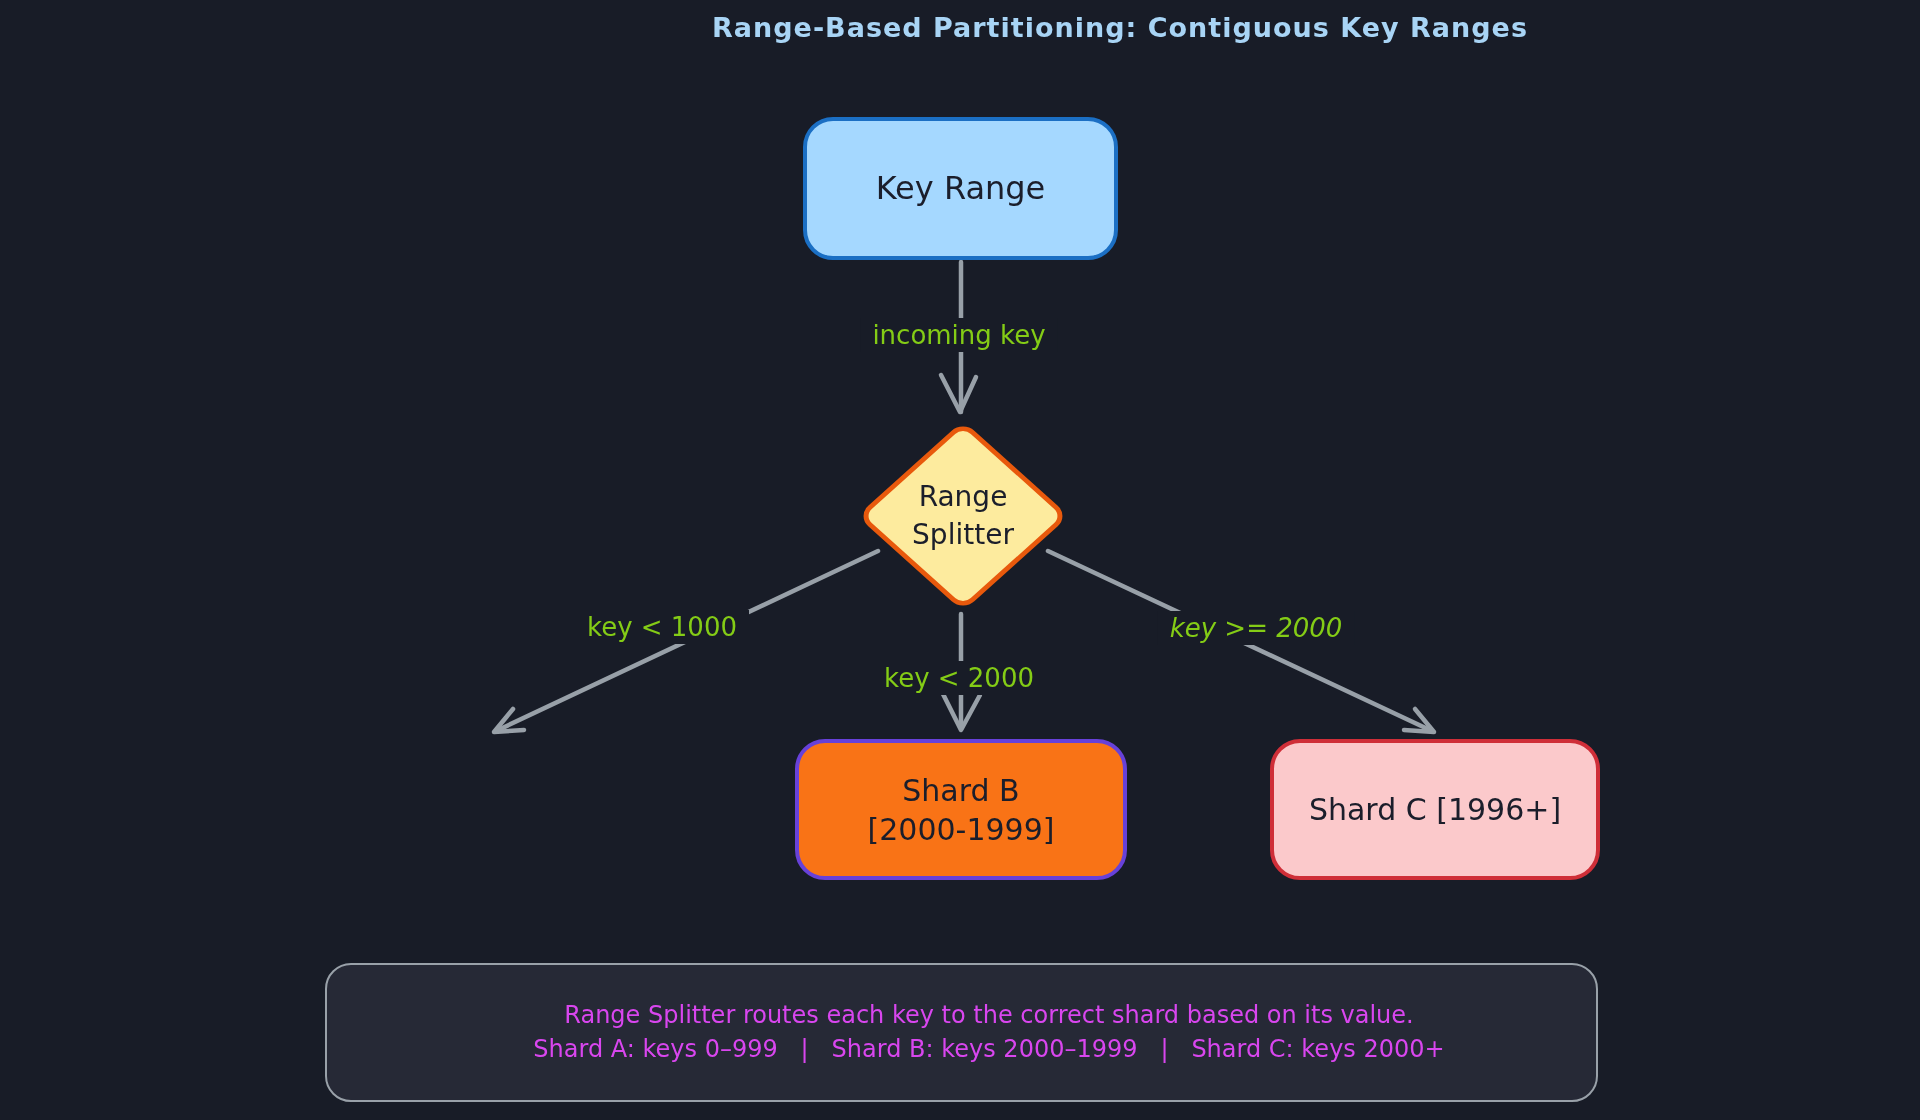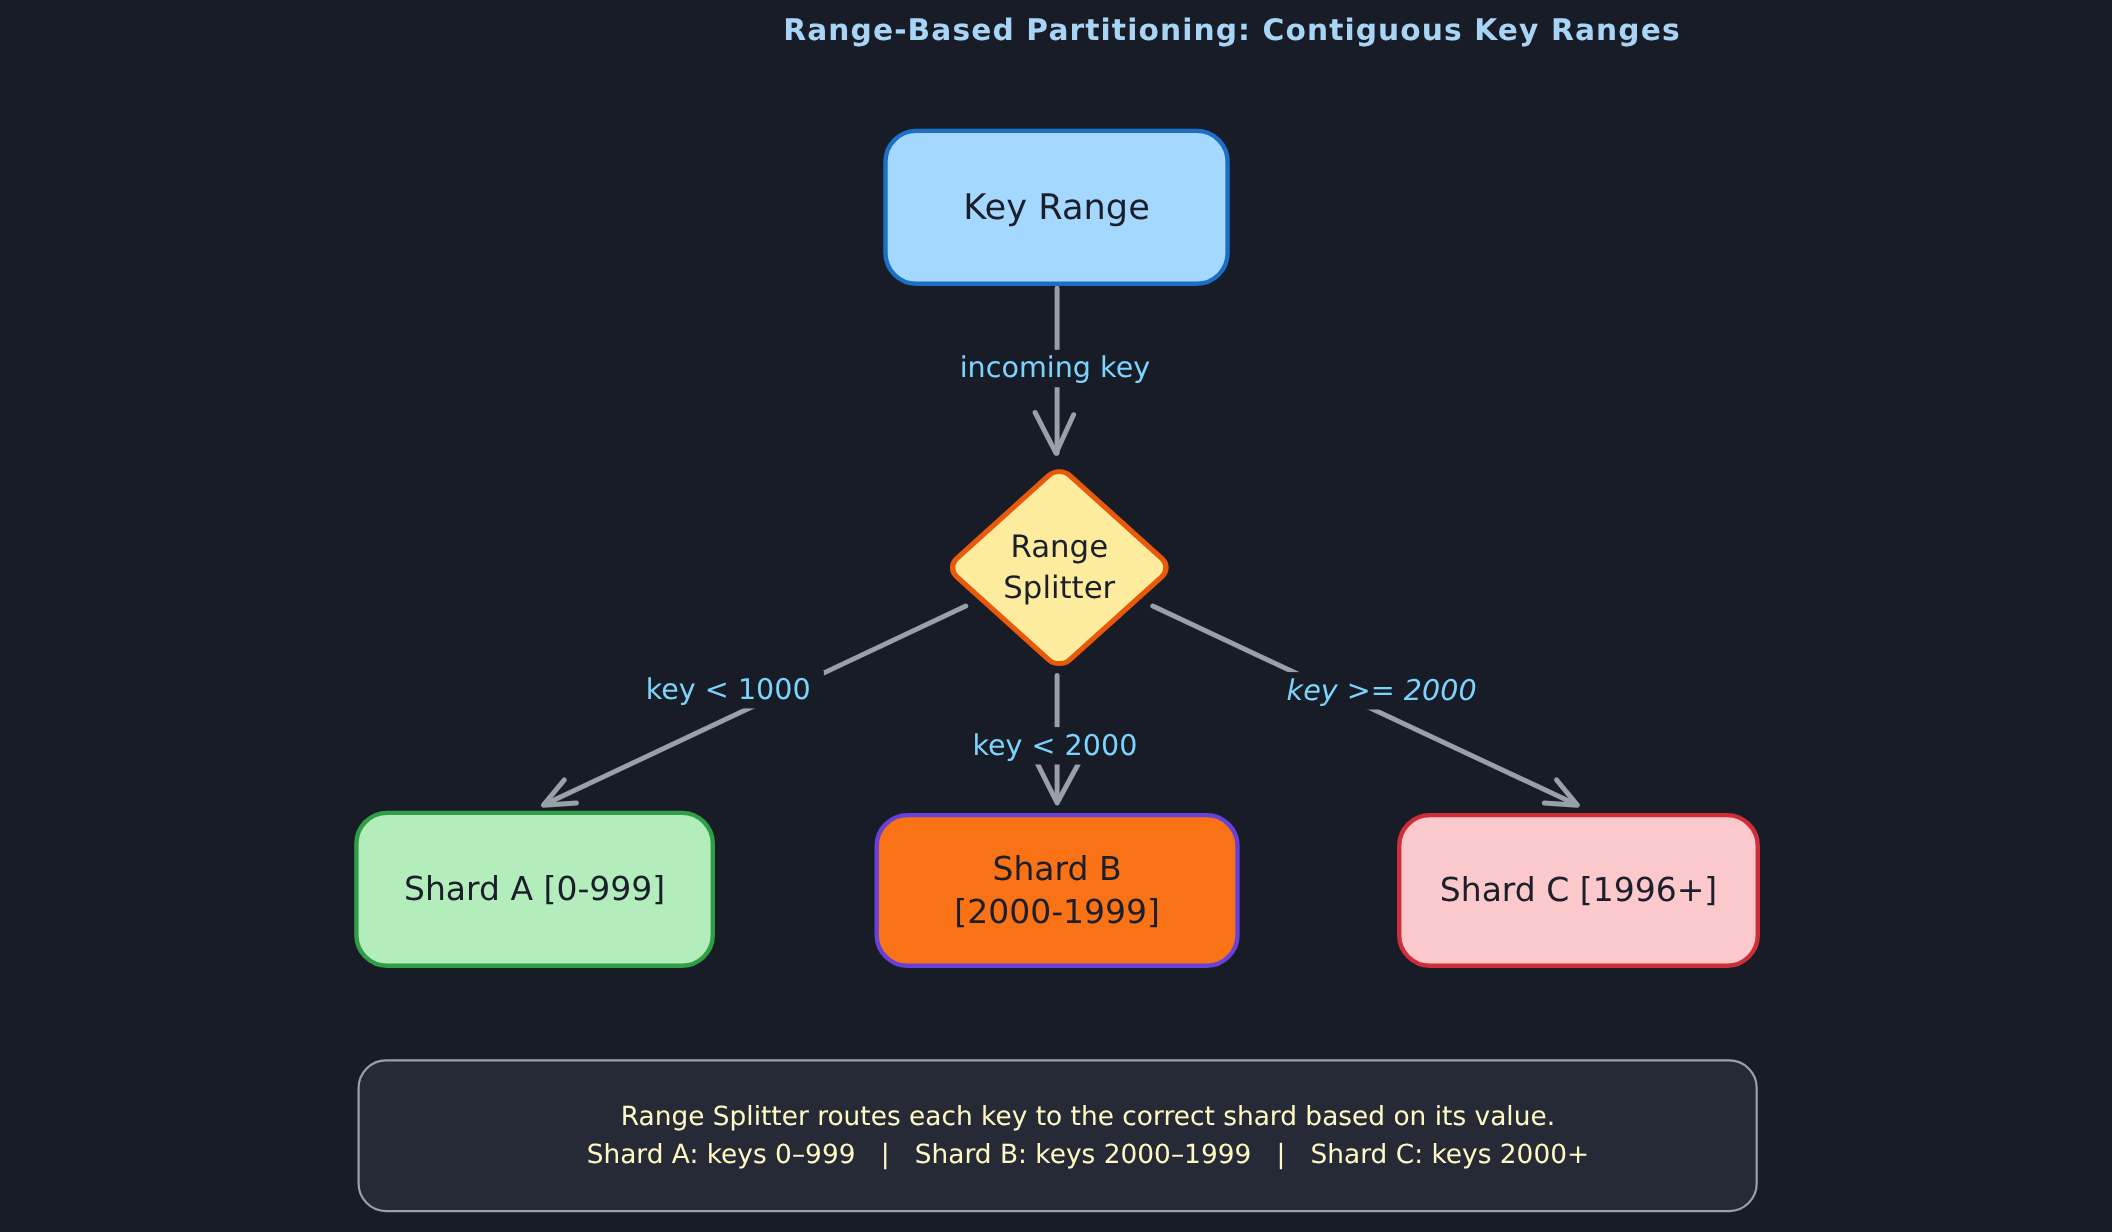--- a/index.html
+++ b/index.html
@@ -9,21 +9,21 @@
   }
   .title{
     position:absolute;left:560px;top:12px;width:1120px;
     text-align:center;font-size:27px;letter-spacing:1px;
     color:#a8d4f5;font-weight:bold;
   }
   svg.edges{position:absolute;left:0;top:0;}
   svg.edges path{stroke:#98a0a8;stroke-width:4.5;fill:none;stroke-linecap:round;stroke-linejoin:round;}
   .edge-label{
     position:absolute;transform:translate(-50%,-50%);
-    background:#181c27;color:#7dd3fc;font-size:26px;
+    background:#181c27;color:#84cc16;font-size:26px;
     padding:2px 12px;white-space:nowrap;
   }
   .node{
     position:absolute;display:flex;align-items:center;justify-content:center;
     flex-direction:column;text-align:center;
     color:#1b1e2b;font-size:30px;line-height:1.3;
     border-radius:30px;box-sizing:border-box;
   }
   .node-keyspace{left:803px;top:117px;width:315px;height:143px;
     background:#a5d8ff;border:4.5px solid #1b6fc4;font-size:32px;}
@@ -43,21 +43,21 @@
     display:flex;flex-direction:column;align-items:center;justify-content:center;
     color:#1b1e2b;font-size:28px;line-height:1.35;text-align:center;
   }
   .note{
     position:absolute;left:325px;top:963px;width:1273px;height:139px;
     background:#262936;border:2.5px solid #99a1a9;border-radius:26px;
     display:flex;flex-direction:column;align-items:center;justify-content:center;
     box-sizing:border-box;padding-left:55px;
   }
   .note-line{
-    color:#fef9c3;font-size:24px;line-height:1.4;
+    color:#d946ef;font-size:24px;line-height:1.4;
     white-space:pre-wrap;text-align:right;
   }
 </style>
 </head>
 <body>
 
 <div class="canvas">
 
   <div class="title">Range-Based Partitioning: Contiguous Key Ranges</div>
 
@@ -84,23 +84,20 @@
   <div class="node node-keyspace">
     <span>Key Range</span>
   </div>
 
   <div class="diamond-shape"></div>
   <div class="diamond-label">
     <span>Range</span>
     <span>Splitter</span>
   </div>
 
-  <div class="node node-shard-a">
-    <span>Shard A [0-999]</span>
-  </div>
 
   <div class="node node-shard-b">
     <span>Shard B</span>
     <span>[2000-1999]</span>
   </div>
 
   <div class="node node-shard-c">
     <span>Shard C [1996+]</span>
   </div>
 

